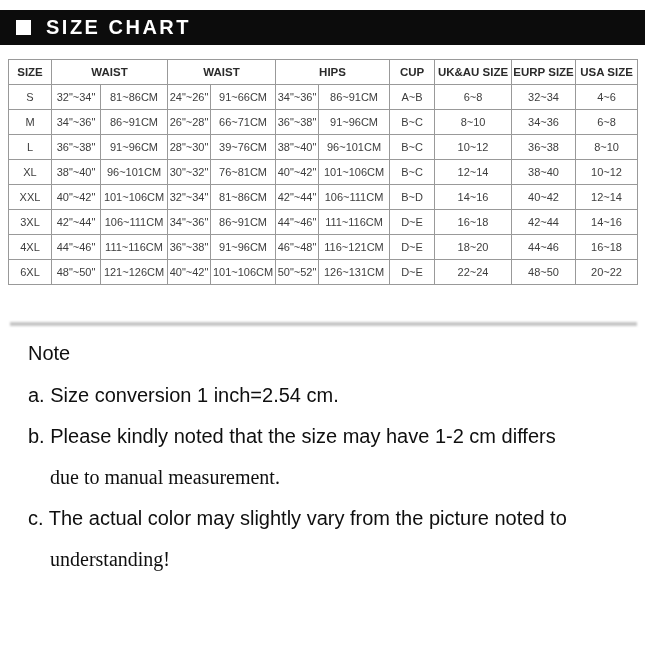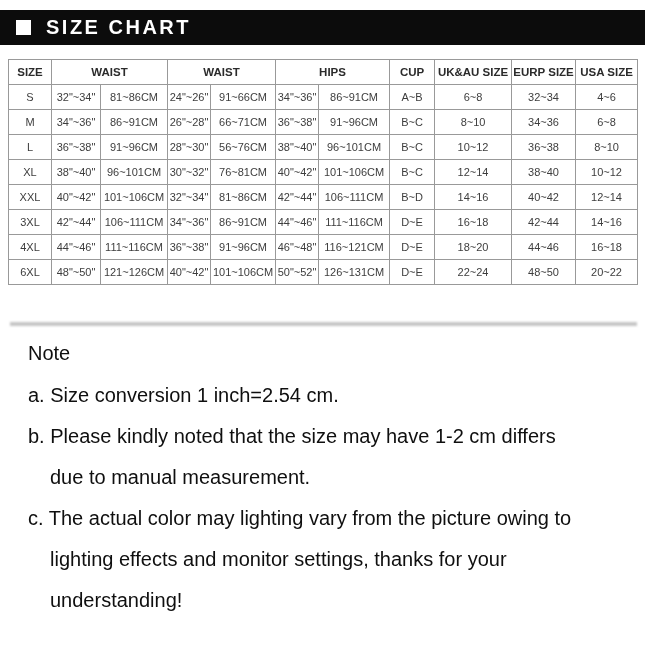--- a/index.html
+++ b/index.html
@@ -97,20 +97,21 @@
     margin-bottom: 19px;
   }
   .note-line {
     font-size: 20px;
     line-height: 23px;
     margin-bottom: 18px;
     white-space: nowrap;
   }
   .note-line.cont {
     margin-left: 22px;
+    font-family: Liberation Serif, serif;
   }
 </style>
 </head>
 <body>
 
 <div id="page">
 
   <div class="title-bar">
     <span class="bullet"></span>
     <span class="bar-title">SIZE CHART</span>
@@ -167,21 +168,21 @@
           <td>B~C</td>
           <td>8~10</td>
           <td>34~36</td>
           <td>6~8</td>
         </tr>
         <tr>
           <td>L</td>
           <td>36"~38"</td>
           <td>91~96CM</td>
           <td>28"~30"</td>
-          <td>56~76CM</td>
+          <td>39~76CM</td>
           <td>38"~40"</td>
           <td>96~101CM</td>
           <td>B~C</td>
           <td>10~12</td>
           <td>36~38</td>
           <td>8~10</td>
         </tr>
         <tr>
           <td>XL</td>
           <td>38"~40"</td>
@@ -255,20 +256,19 @@
     <div class="note-heading">Note</div>
     <div id="notes-list">
         <div>
           <div class="note-line">a. Size conversion 1 inch=2.54 cm.</div>
         </div>
         <div>
           <div class="note-line">b. Please kindly noted that the size may have 1-2 cm differs</div>
           <div class="note-line cont">due to manual measurement.</div>
         </div>
         <div>
-          <div class="note-line">c. The actual color may lighting vary from the picture owing to</div>
-          <div class="note-line cont">lighting effects and monitor settings, thanks for your</div>
+          <div class="note-line">c. The actual color may slightly vary from the picture noted to</div>
           <div class="note-line cont">understanding!</div>
         </div>
       </div>
   </div>
 
 </div>
 
 </body></html>

